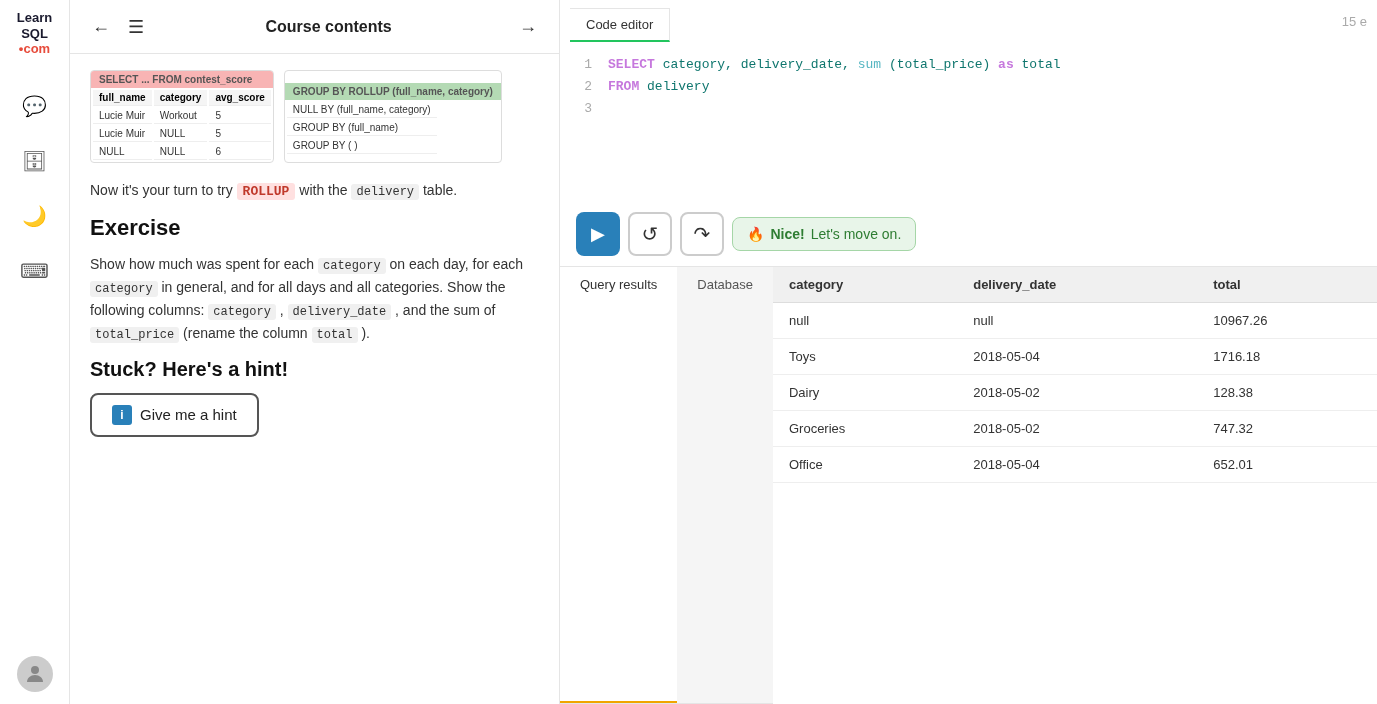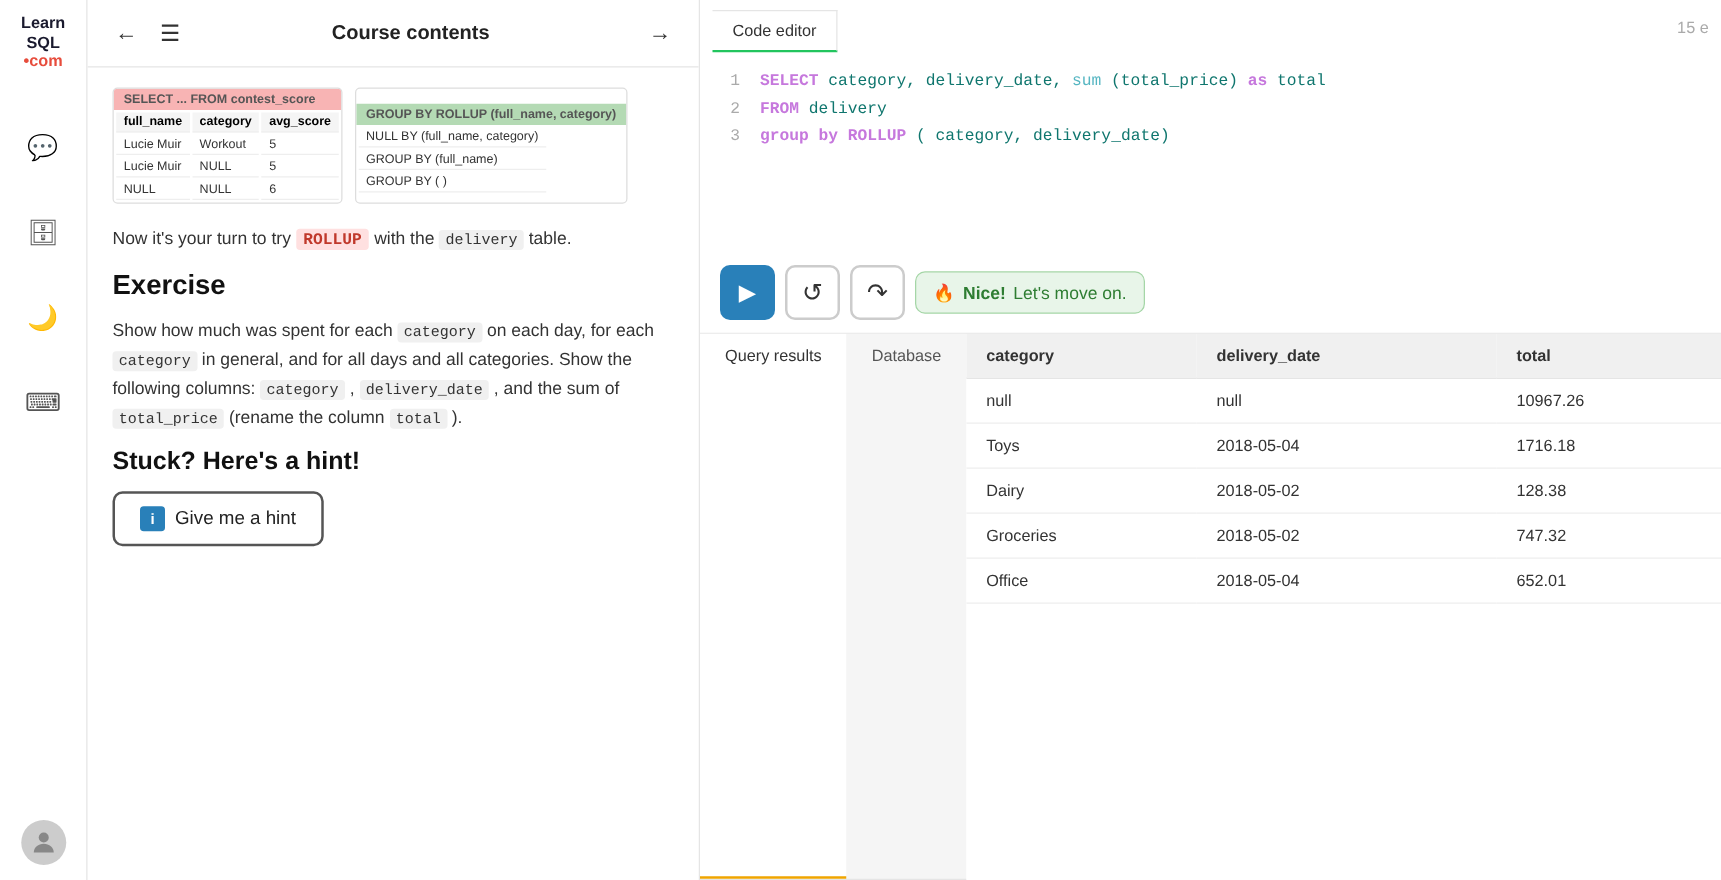--- a/index.html
+++ b/index.html
@@ -7,21 +7,21 @@
 
     
     .sidebar {
       width: 70px;
       background: #fff;
       border-right: 1px solid #e5e5e5;
       display: flex;
       flex-direction: column;
       align-items: center;
       padding-top: 10px;
-      gap: 16px;
+      gap: 3px;
       flex-shrink: 0;
     }
     .logo {
       width: 50px;
       margin-bottom: 20px;
       text-align: center;
     }
     .logo-text {
       font-weight: 800;
       font-size: 13px;
@@ -500,28 +500,20 @@
       </div>
       <div class="code-line">
         <span class="line-num">2</span>
         <span class="code-text">
           <span class="kw-from">FROM</span>
           <span class="plain">  delivery</span>
         </span>
       </div>
       <div class="code-line">
         <span class="line-num">3</span>
-        <span class="code-text">
-          <span class="kw-group">group</span>
-          <span class="plain"> </span>
-          <span class="kw-by">by</span>
-          <span class="plain"> </span>
-          <span class="kw-rollup">ROLLUP</span>
-          <span class="plain"> ( category, delivery_date)</span>
-        </span>
       </div>
     </div>
 
     <div class="editor-toolbar">
       <button class="btn-run">
         <span>▶</span>
       </button>
       <button class="btn-icon">
         <span style="font-size:20px;">↺</span>
       </button>

